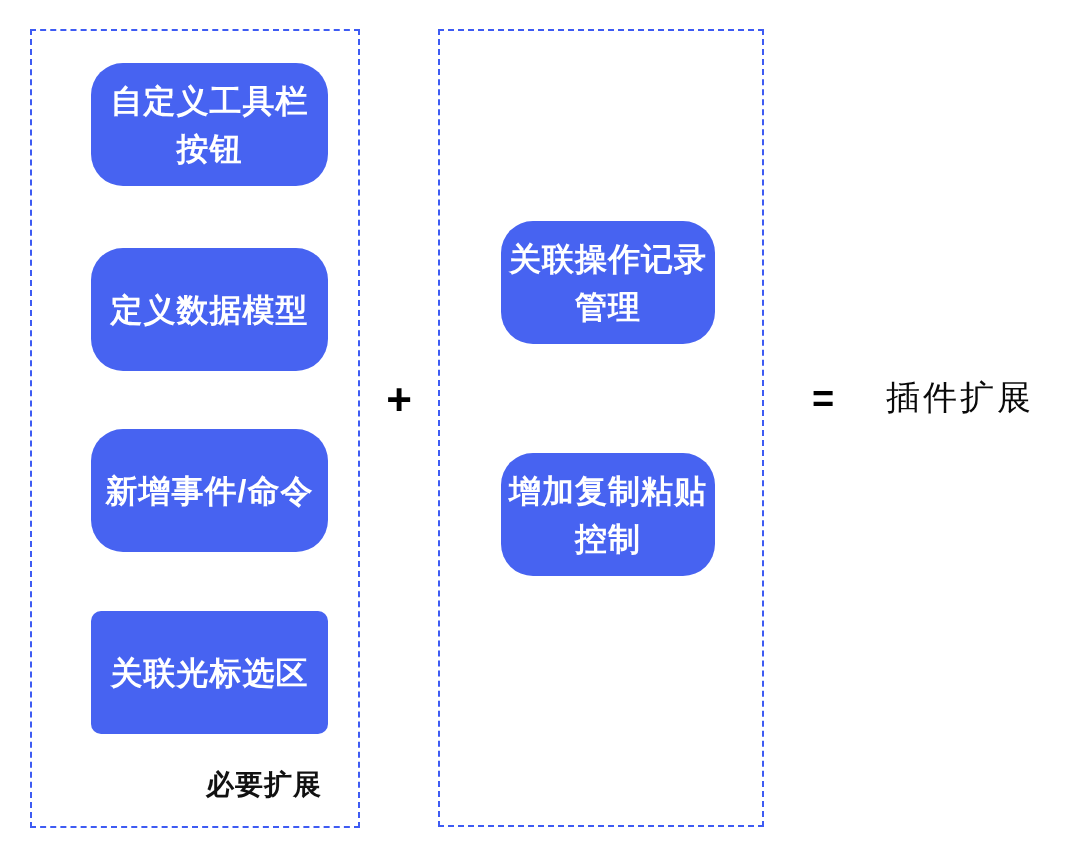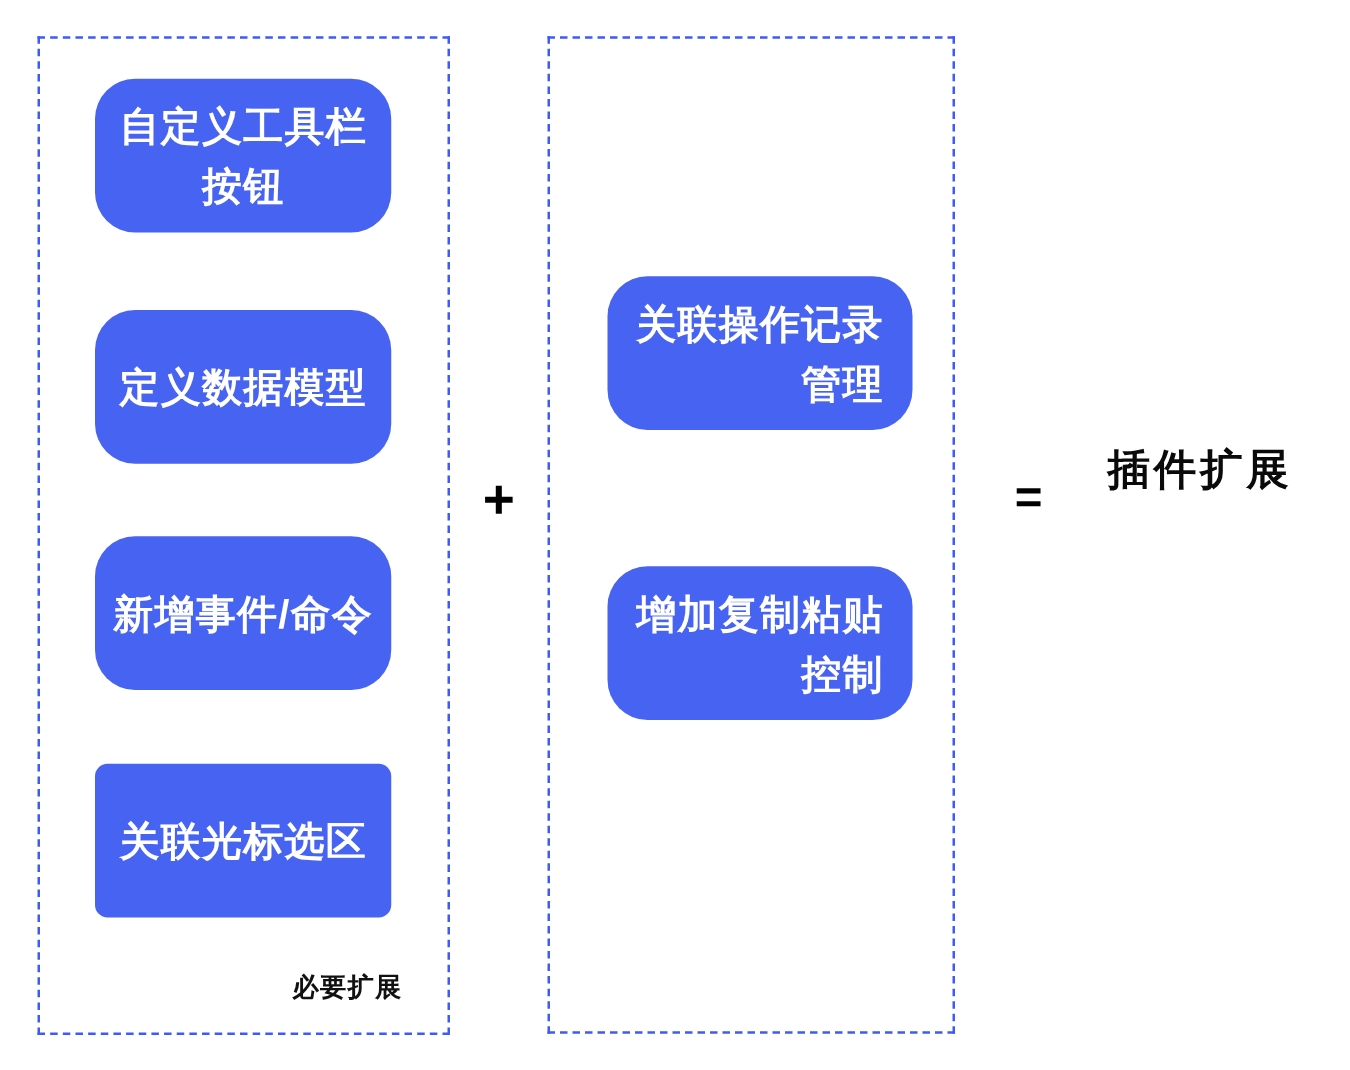--- a/index.html
+++ b/index.html
@@ -40,55 +40,56 @@
     color: #ffffff;
     font-size: 32px;
     font-weight: 700;
     line-height: 48px;
     text-align: center;
     letter-spacing: 1px;
     display: flex;
     align-items: center;
     justify-content: center;
     white-space: pre-line;
+    margin-left: 15px;
   }
   
   .box-l { left: 44px; width: 237px; height: 123px; }
   .box-l1 { top: 32px; }
   .box-l2 { top: 217px; }
   .box-l3 { top: 398px; }
   .box-l4 { top: 580px; border-radius: 10px; }
   
-  .box-r { left: 46px; width: 244px; height: 123px; text-align: right; }
+  .box-r { left: 46px; width: 214px; height: 123px; }
   .box-r1 { top: 190px; }
   .box-r2 { top: 422px; }
   .group-label {
     position: absolute;
-    font-size: 21px;
+    font-size: 28px;
     font-weight: 700;
     color: #111111;
     letter-spacing: 1px;
   }
   .label-required { right: 36px; bottom: 22px; }
   .label-optional { right: 28px; bottom: 22px; }
   .op-sign {
     position: absolute;
     color: #000000;
     font-weight: 900;
     transform: translate(-50%, -50%);
   }
   .plus-sign { left: 399px; top: 400px; font-size: 44px; }
   .equals-sign { left: 823px; top: 399px; font-size: 38px; }
   .result-label {
     position: absolute;
     left: 886px;
-    top: 378px;
+    top: 400px;
     transform: translateY(-54%);
     font-size: 34px;
-    font-weight: 700;
+    font-weight: 400;
     color: #0a0a0a;
     letter-spacing: 3px;
     white-space: nowrap;
   }
 </style>
 </head>
 <body>
 
 <div class="canvas">
 

